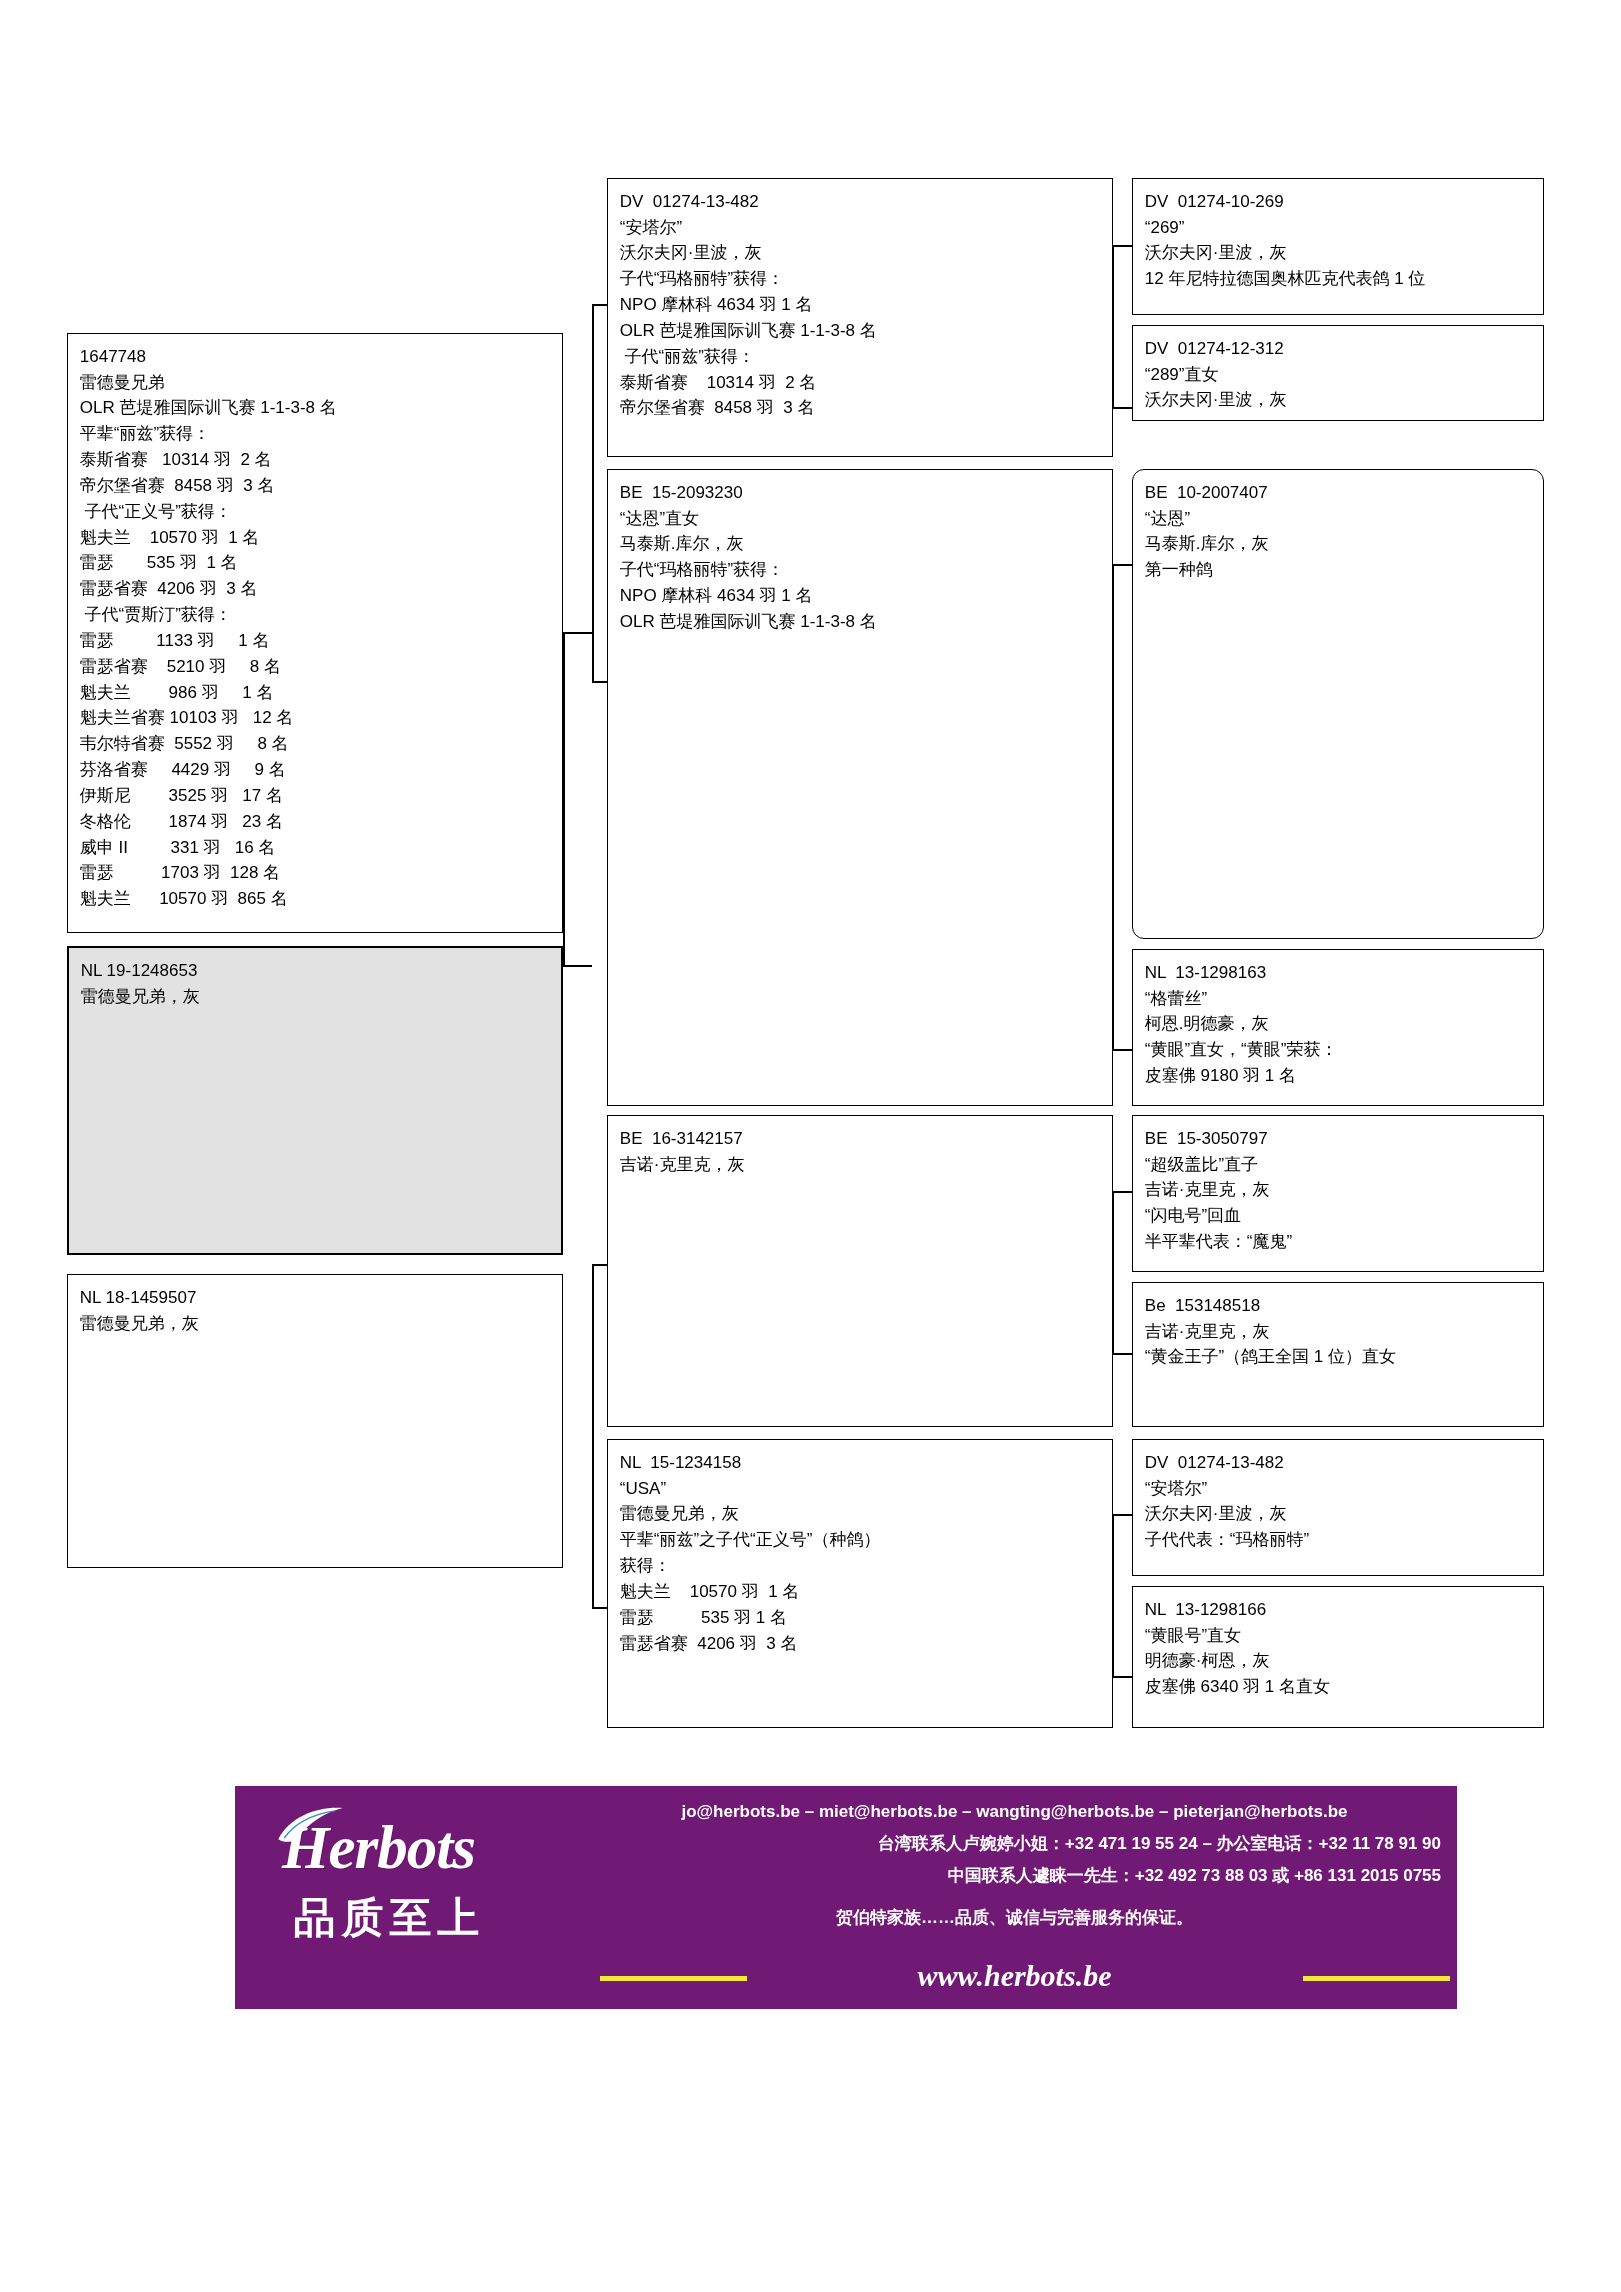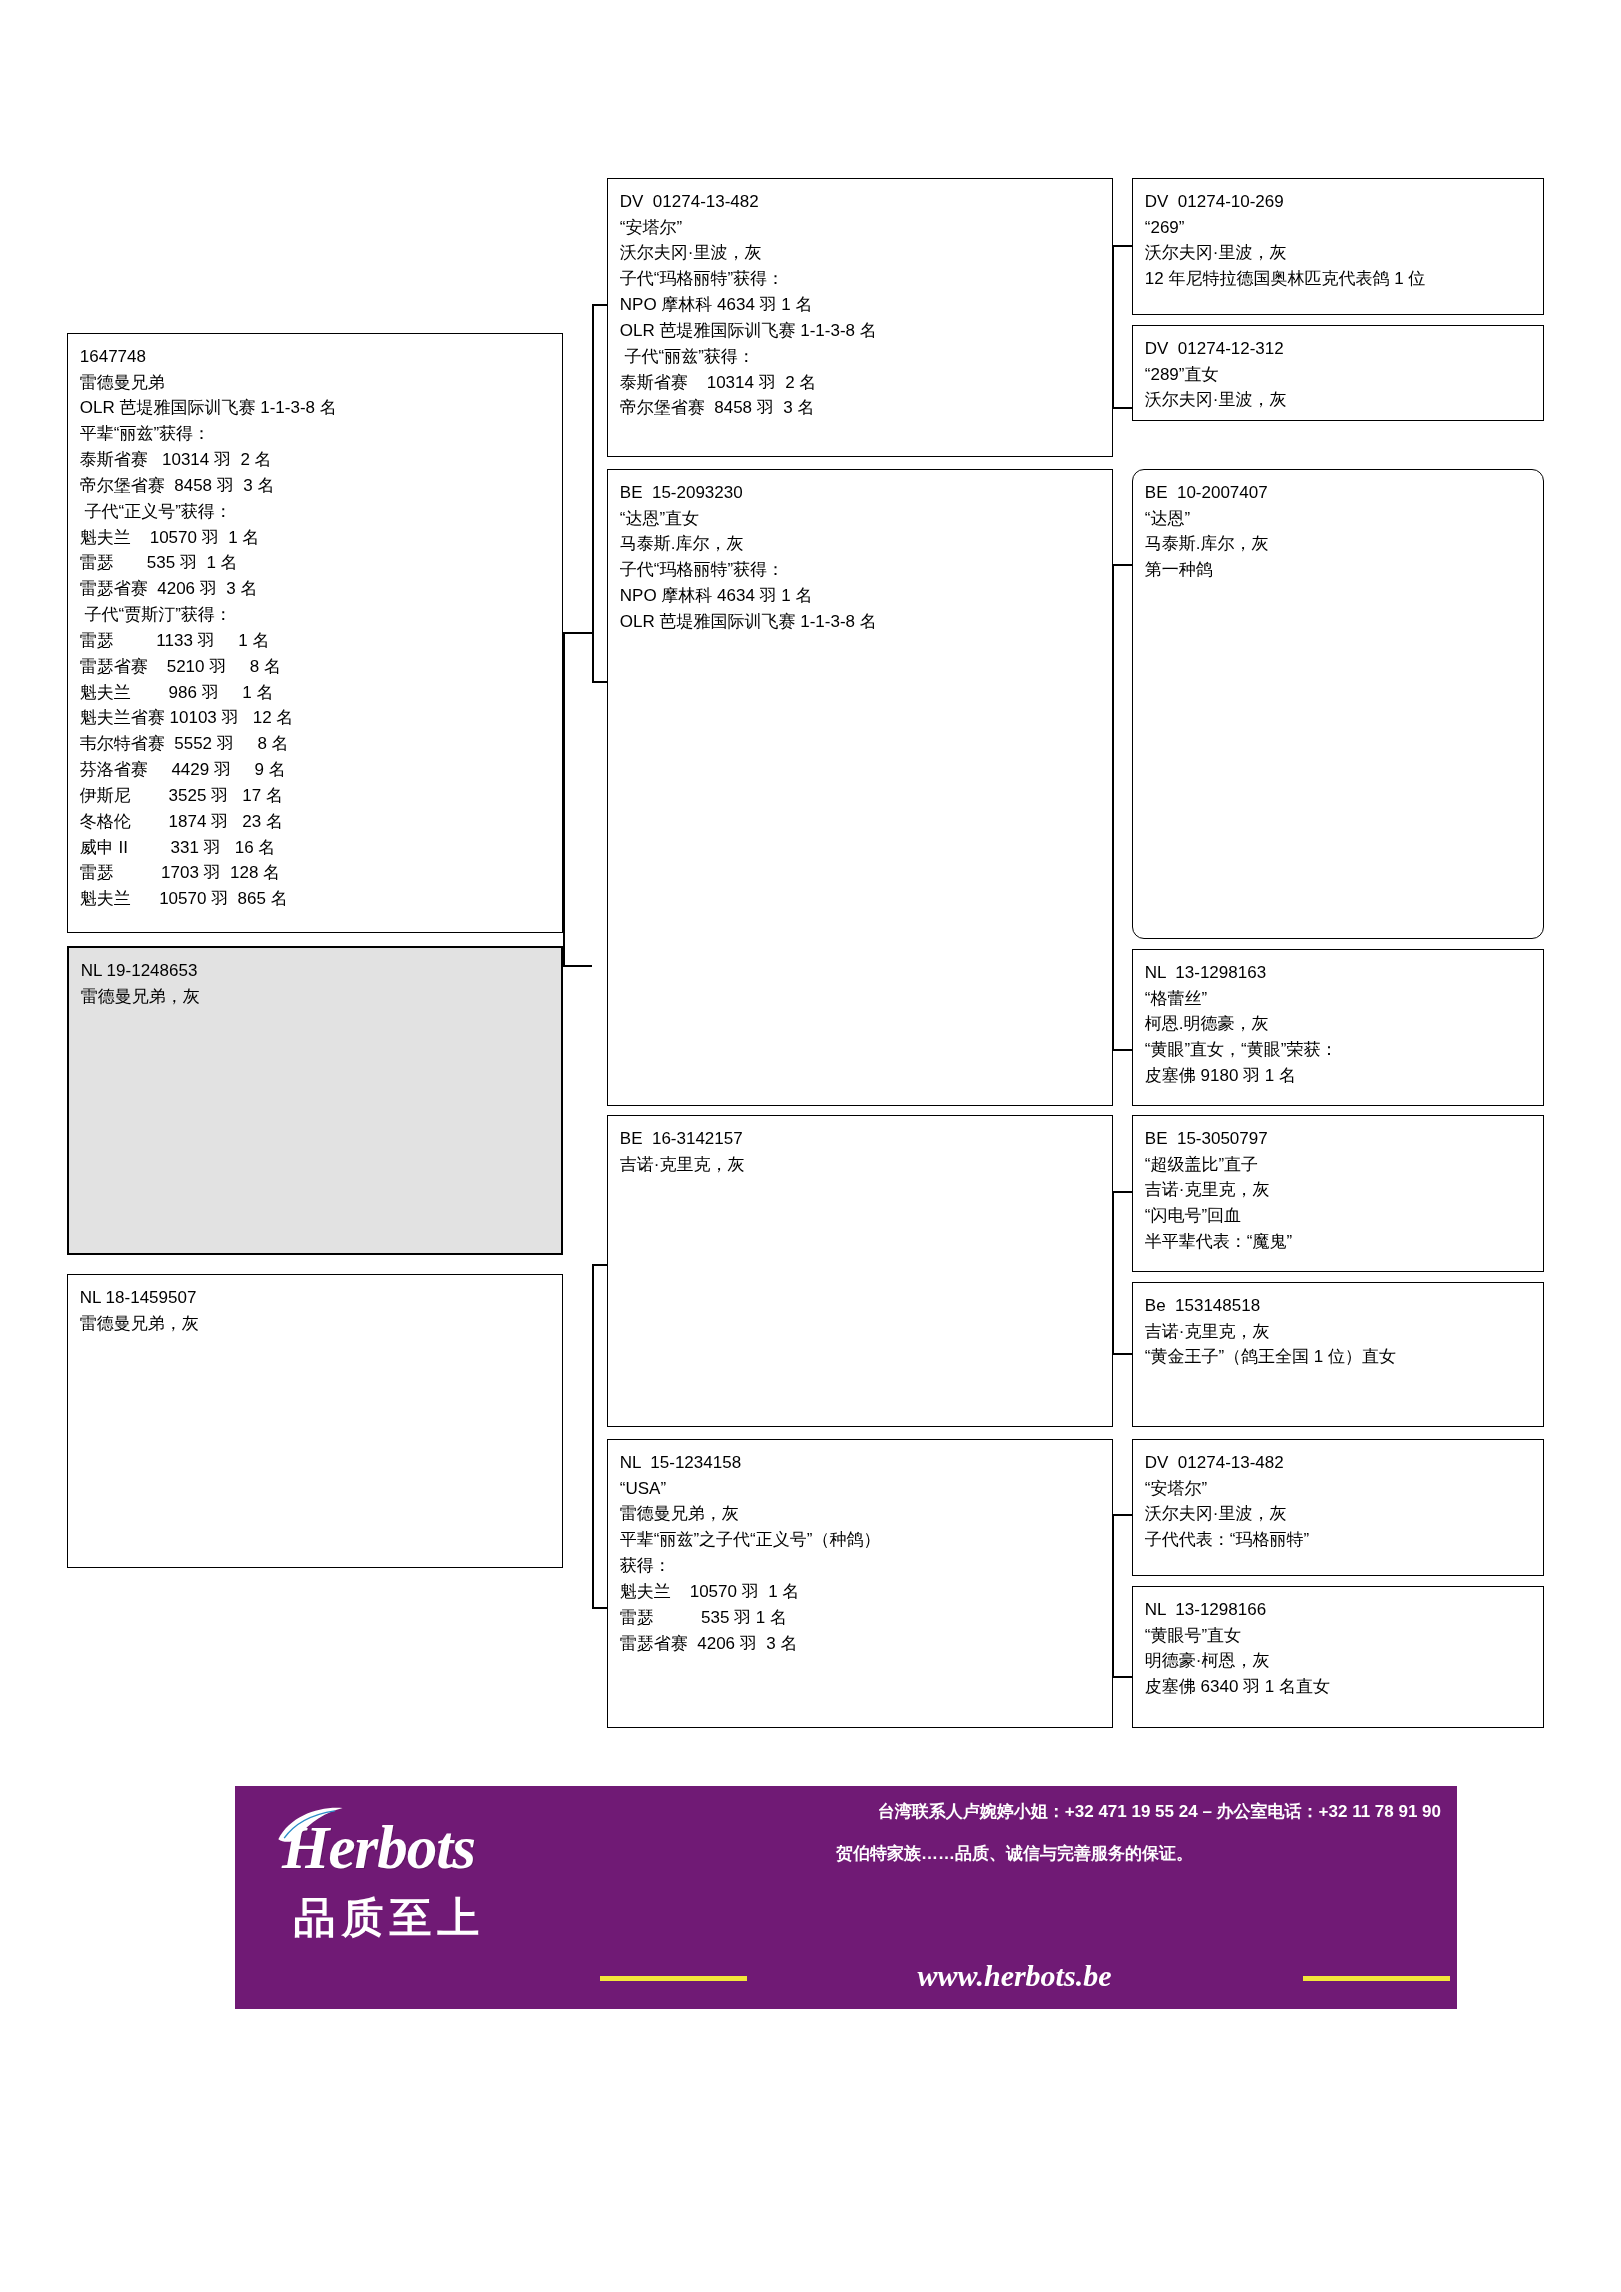--- a/index.html
+++ b/index.html
@@ -258,21 +258,23 @@
     <div class="banner-left">
       <svg class="feather" viewBox="0 0 70 40">
         <path d="M2 34 C14 10, 44 0, 68 2 C52 6, 34 16, 22 32 C16 38, 8 38, 2 34 Z" fill="#ffffff"></path>
         <path d="M8 33 C20 16, 40 8, 60 5" stroke="#2b8cc8" stroke-width="1.4" fill="none"></path>
       </svg>
       <div class="herbots-word">Herbots</div>
       <div class="herbots-sub">品质至上</div>
     </div>
 
     <div class="banner-right">
+      <div class="line1">jo@herbots.be – miet@herbots.be – wangting@herbots.be –  pieterjan@herbots.be</div>
       <div class="line2">台湾联系人卢婉婷小姐：+32 471 19 55 24 – 办公室电话：+32 11 78 91 90</div>
+      <div class="line3">中国联系人遽睐一先生：+32 492 73 88 03 或 +86 131 2015 0755</div>
       <div class="line4">贺伯特家族……品质、诚信与完善服务的保证。</div>
     </div>
 
     <div class="url-rule left"></div>
     <div class="url-rule right"></div>
     <div class="banner-url">www.herbots.be</div>
   </div>
 
 </div>
 

